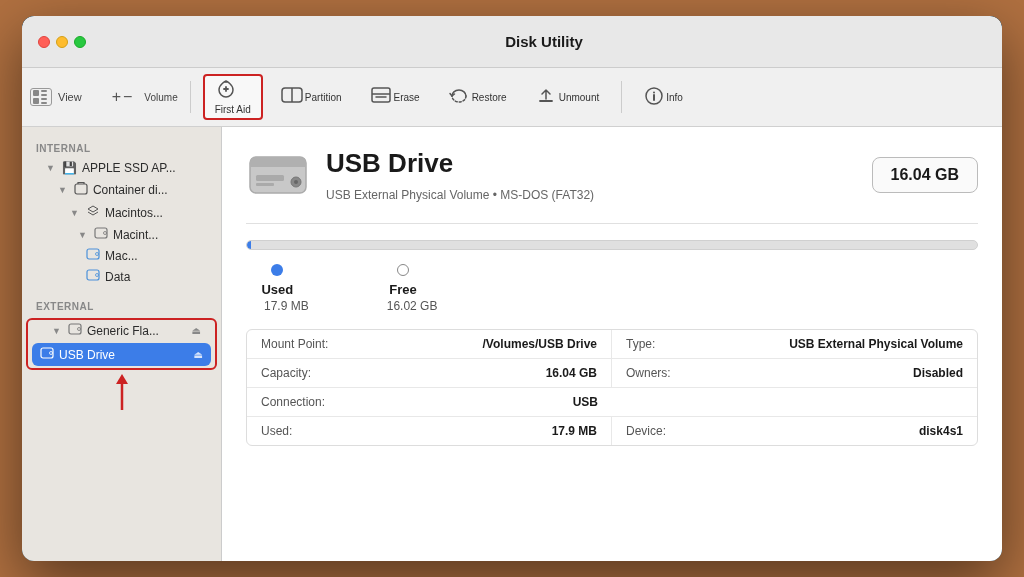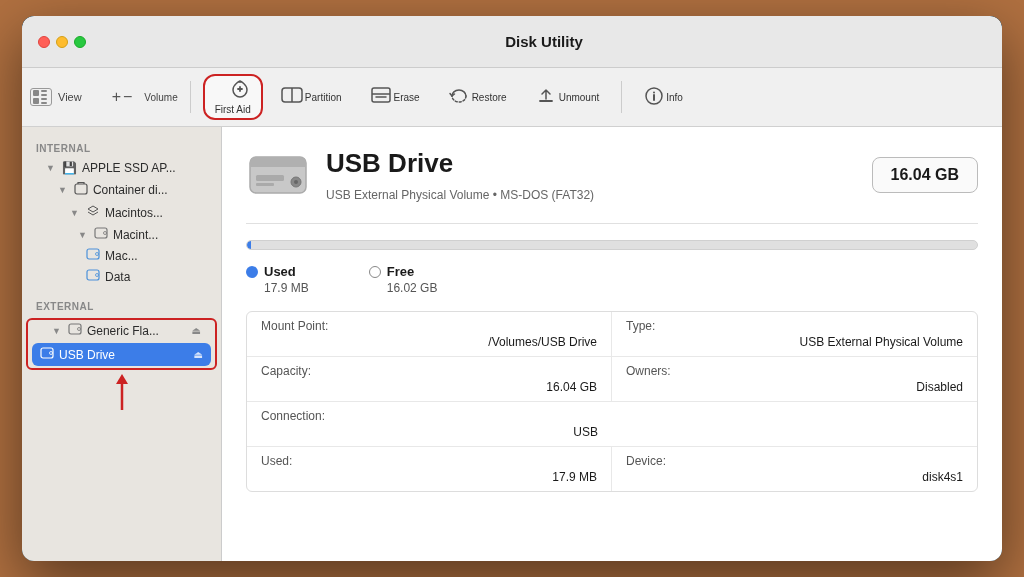--- a/index.html
+++ b/index.html
@@ -216,21 +216,21 @@
       width: 0.5%;
       border-radius: 5px 0 0 5px;
     }
     
     .legend {
       display: flex;
       gap: 60px;
       margin-bottom: 16px;
     }
     .legend-item { display: flex; flex-direction: column; gap: 2px; }
-    .legend-label-row { display: flex; align-items: center; gap: 6px; }
+    .legend-label-row { display: flex; align-items: center; gap: 6px; flex-direction: column; }
     .legend-dot {
       width: 12px;
       height: 12px;
       border-radius: 50%;
       flex-shrink: 0;
     }
     .legend-dot.used { background: #3c7de8; }
     .legend-dot.free { background: transparent; border: 1.5px solid #888; }
     .legend-label { font-size: 13px; font-weight: 600; color: #1a1a1a; }
     .legend-value { font-size: 12px; color: #555; padding-left: 18px; }
@@ -249,21 +249,21 @@
     .info-row:last-child { border-bottom: none; }
     .info-cell {
       display: flex;
       justify-content: space-between;
       padding: 7px 14px;
       border-right: 1px solid #e8e8e8;
       gap: 8px;
     }
     .info-cell:last-child { border-right: none; }
     .info-key { color: #555; font-weight: 400; }
-    .info-val { color: #1a1a1a; font-weight: 400; text-align: left; margin-top: 16px; }
+    .info-val { color: #1a1a1a; font-weight: 700; text-align: left; }
   </style>
 </head>
 <body>
 
 <div class="window">
 
   <div class="titlebar">
     <div class="traffic-lights">
       <div class="traffic-light close"></div>
       <div class="traffic-light minimize"></div>
@@ -291,21 +291,21 @@
     <button class="toolbar-btn" style="flex-direction:row; gap:0; padding:4px 6px; min-width:unset;">
       <span class="icon-symbol" style="font-size:16px; color:#555;">+</span>
       <span style="font-size:16px; color:#555; margin: 0 2px;">−</span>
     </button>
     <div style="display:flex; flex-direction:column; align-items:center; margin-left:-4px;">
       <span class="toolbar-label" style="font-size:10px; color:#444;">Volume</span>
     </div>
 
     <div class="toolbar-separator"></div>
 
-    <div style="display:flex; flex-direction:column; align-items:flex-end; border:2px solid #cc2222; border-radius:12px; padding:3px 10px; background: rgba(255,255,255,0.5);">
+    <div style="display:flex; flex-direction:column; align-items:flex-start; border:2px solid #cc2222; border-radius:4px; padding:3px 10px; background: rgba(255,255,255,0.5);">
       <span style="font-size:20px; color:#555;">
         <svg width="22" height="20" viewBox="0 0 22 20" fill="none">
           <path d="M11 2C11 2 4 5 4 11C4 15 7.5 18 11 18C14.5 18 18 15 18 11C18 5 11 2 11 2Z" stroke="#555" stroke-width="1.5" fill="none"></path>
           <path d="M9 10H13M11 8V12" stroke="#555" stroke-width="1.8" stroke-linecap="round"></path>
           <path d="M11 2V4" stroke="#555" stroke-width="1.5"></path>
         </svg>
       </span>
       <span class="btn-label" style="font-size:10px; color:#333;">First Aid</span>
     </div>
 

